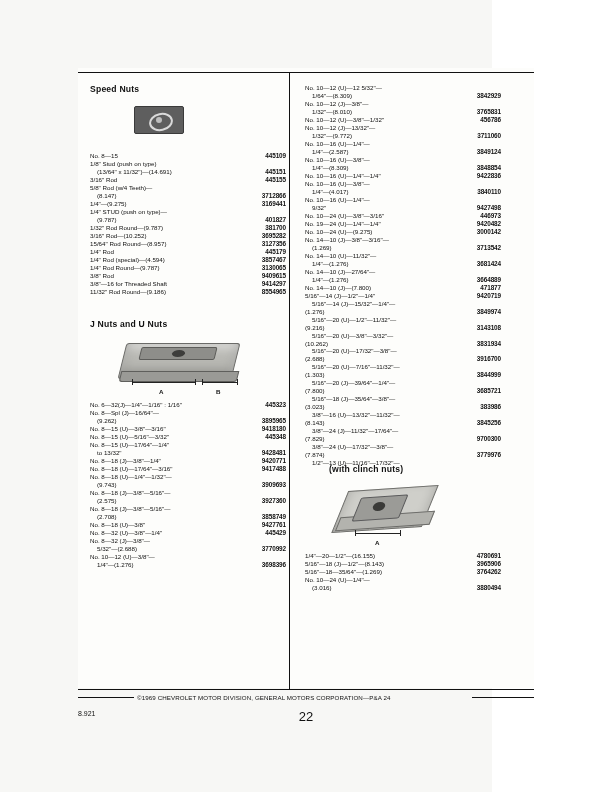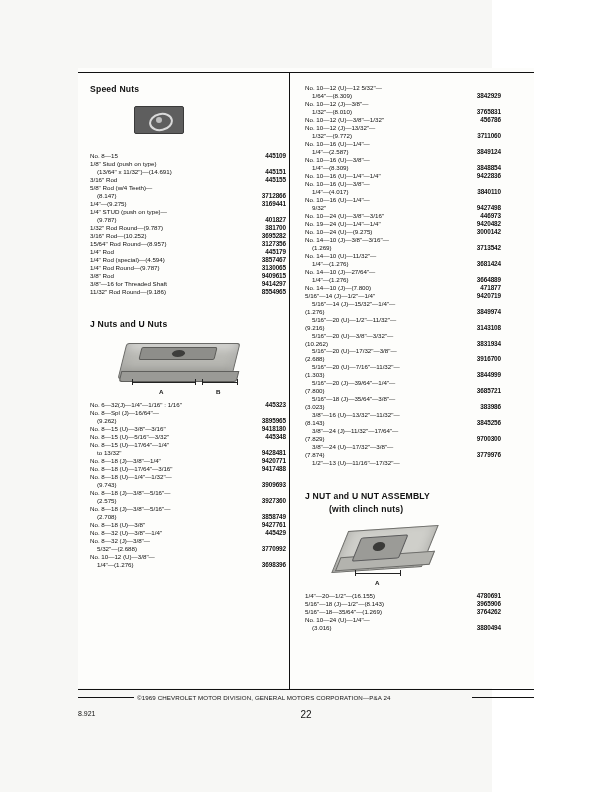--- a/index.html
+++ b/index.html
@@ -247,21 +247,21 @@
     left: 78px;
     top: 710px;
     font-size: 7px;
   }
   .footer-page {
     position: absolute;
     left: 0;
     top: 709px;
     width: 612px;
     text-align: center;
-    font-size: 10px;
+    font-size: 13px;
   }
   .rule-foot-l {
     position: absolute;
     left: 78px; top: 697px;
     width: 56px; height: 1px;
     background: #111;
   }
   .rule-foot-r {
     position: absolute;
     left: 472px; top: 697px;
@@ -389,21 +389,20 @@
       <div class="entry"><span>(3.023)</span><span class="pn">383986</span></div>
       <div class="entry cont"><span>3/8"—16 (U)—13/32"—11/32"—</span><span class="pn"></span></div>
       <div class="entry"><span>(8.143)</span><span class="pn">3845256</span></div>
       <div class="entry cont"><span>3/8"—24 (J)—11/32"—17/64"—</span><span class="pn"></span></div>
       <div class="entry"><span>(7.829)</span><span class="pn">9700300</span></div>
       <div class="entry cont"><span>3/8"—24 (U)—17/32"—3/8"—</span><span class="pn"></span></div>
       <div class="entry"><span>(7.874)</span><span class="pn">3779976</span></div>
       <div class="entry cont"><span>1/2"—13 (U)—11/16"—17/32"—</span><span class="pn"></span></div>
     </div>
 
-    <div class="sect-title sp">J NUT and U NUT ASSEMBLY</div>
     <div class="sect-title" style="margin-top:-3px;margin-left:24px;">(with clinch nuts)</div>
 
     <div class="jnasm-pic">
       <div class="ja-plate"></div>
       <div class="ja-tab"></div>
       <div class="ja-inner"></div>
       <div class="ja-hole"></div>
       <div class="dimline dim-a2"></div>
       <div class="dimlabel lab-a2">A</div>
     </div>

